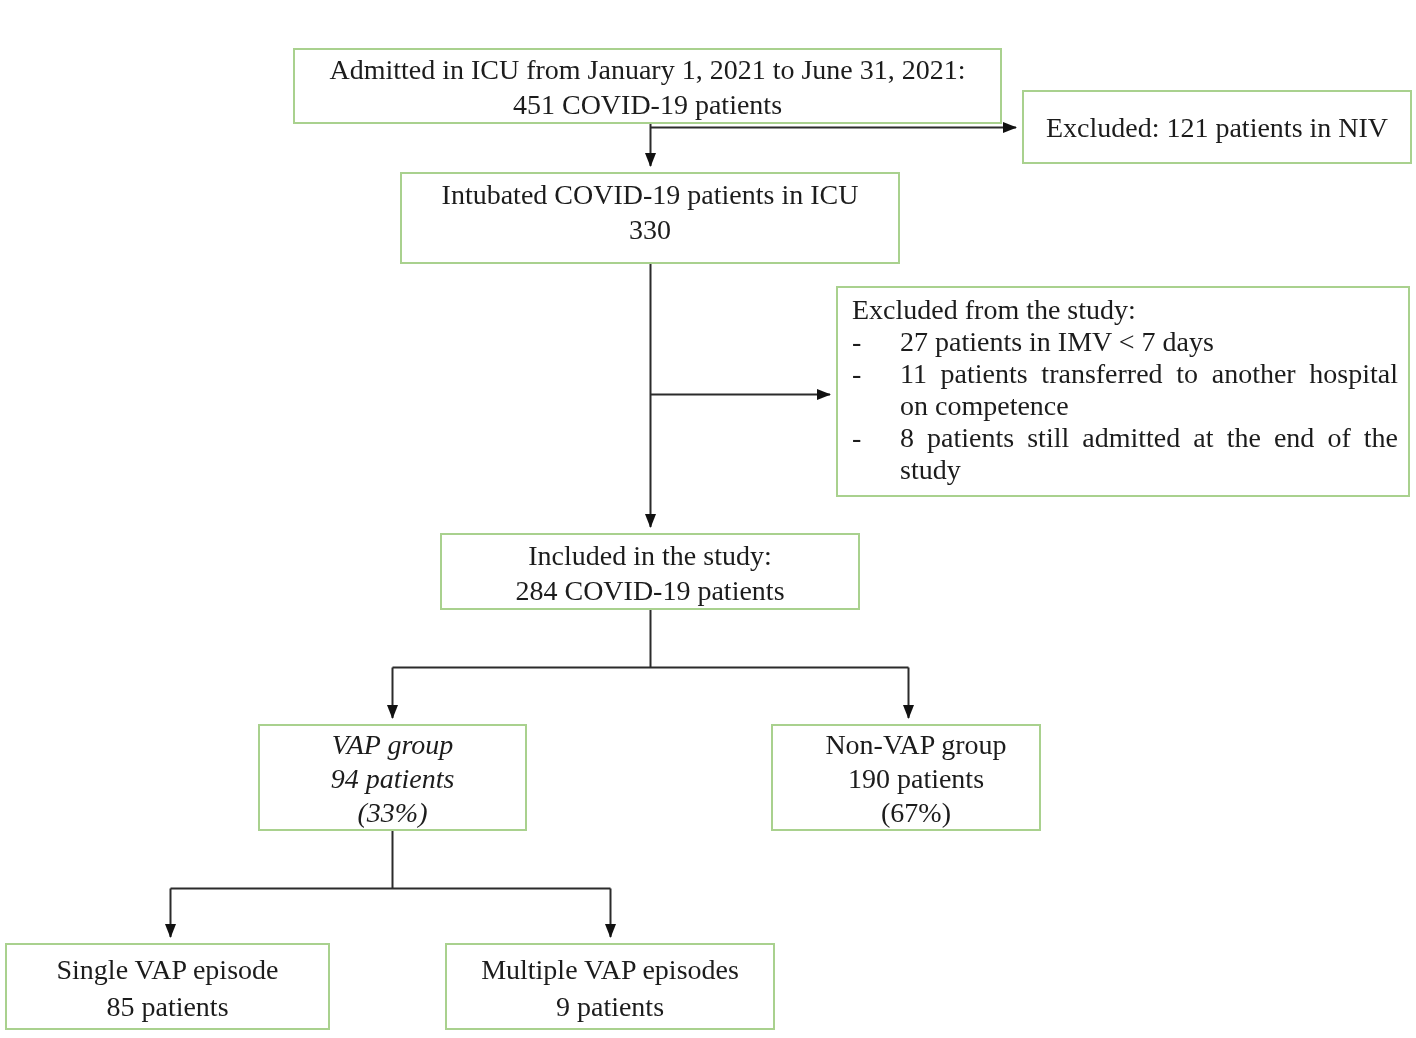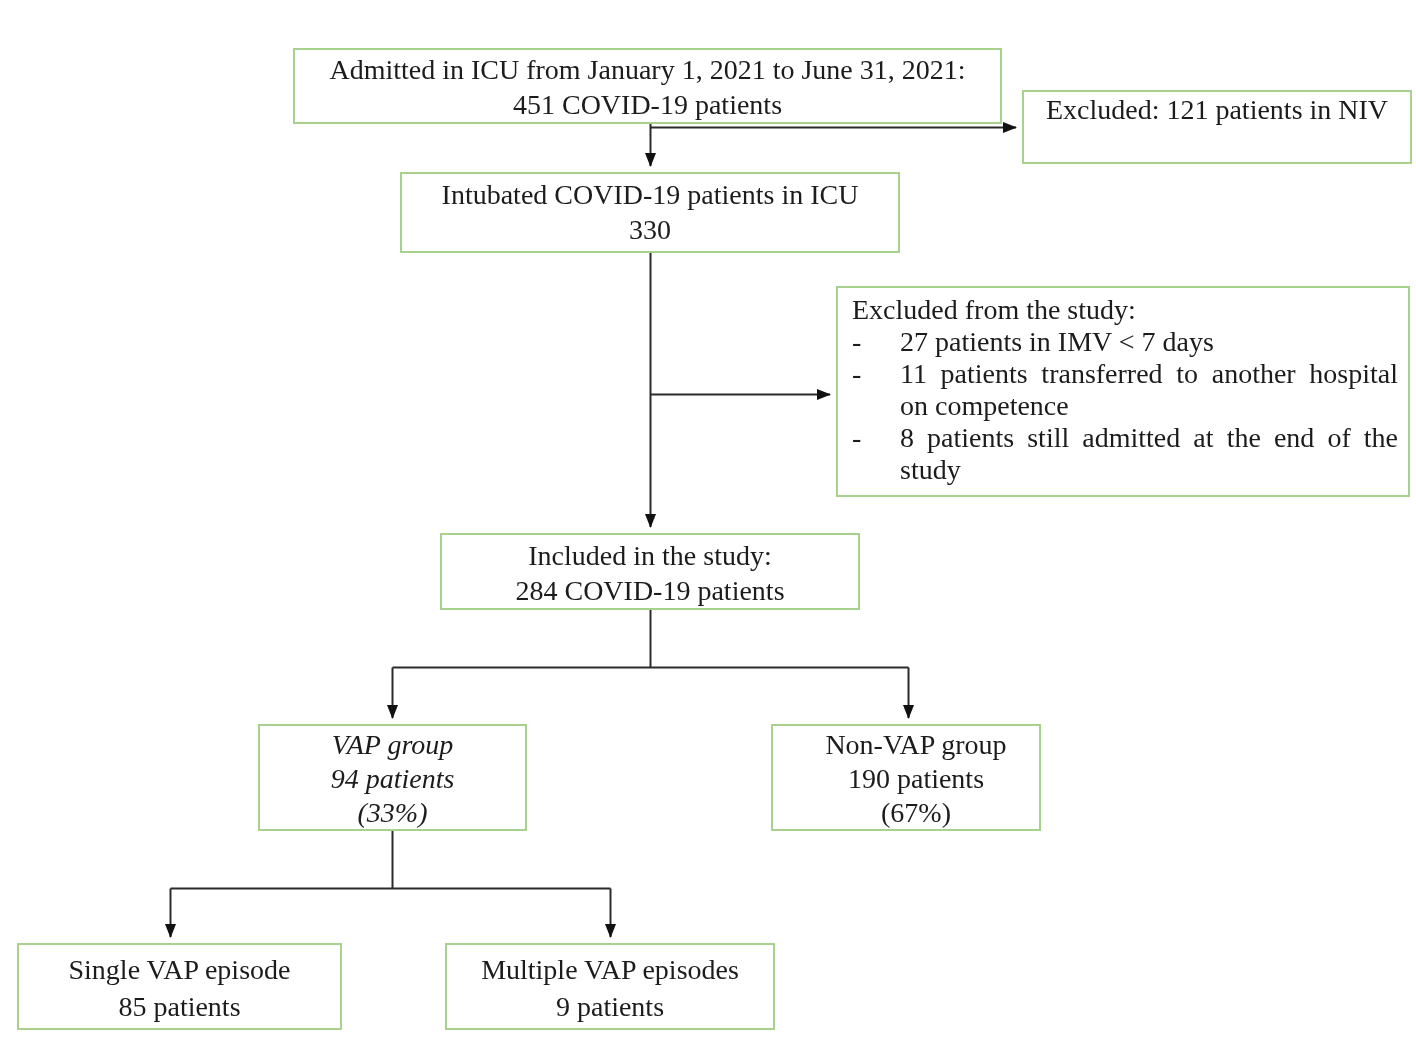--- a/index.html
+++ b/index.html
@@ -27,26 +27,26 @@
     border: 2px solid #a9d18e;
     font-size: 28px;
     line-height: 35px;
     text-align: center;
     color: #1c1c1c;
   }
   .node .line { display: block; }
 
   .node-admitted   { left: 293px;  top: 8px;    width: 709px; height: 76px;  padding-top: 2px; margin-top: 40px; }
   .node-excluded-niv { left: 1022px; top: 90px; width: 390px; height: 74px;
-                       display: flex; justify-content: center; }
-  .node-intubated  { left: 400px;  top: 172px;  width: 500px; height: 81px;  padding-top: 3px; }
+                       display: flex; align-items: center; justify-content: center; }
+  .node-intubated  { left: 400px;  top: 172px;  width: 500px; height: 92px;  padding-top: 3px; }
   .node-included   { left: 440px;  top: 533px;  width: 420px; height: 77px;  padding-top: 3px; }
   .node-vap        { left: 258px;  top: 724px;  width: 269px; height: 107px; padding-top: 2px; line-height: 34px; font-style: italic; }
   .node-non-vap    { left: 771px;  top: 724px;  width: 270px; height: 107px; padding-top: 2px; line-height: 34px; padding-left: 20px; }
-  .node-single     { left: 17px;    top: 943px;  width: 325px; height: 87px;  padding-top: 6px; line-height: 37px; }
+  .node-single     { left: 5px;    top: 943px;  width: 325px; height: 87px;  padding-top: 6px; line-height: 37px; }
   .node-multiple   { left: 445px;  top: 943px;  width: 330px; height: 87px;  padding-top: 6px; line-height: 37px; }
 
   .node-excluded-study {
     left: 836px; top: 286px; width: 574px; height: 211px;
     text-align: left;
     padding: 6px 10px 4px 14px;
     line-height: 32px;
   }
   .excl-title { display: block; }
   .excl-item { display: flex; align-items: flex-start; }

